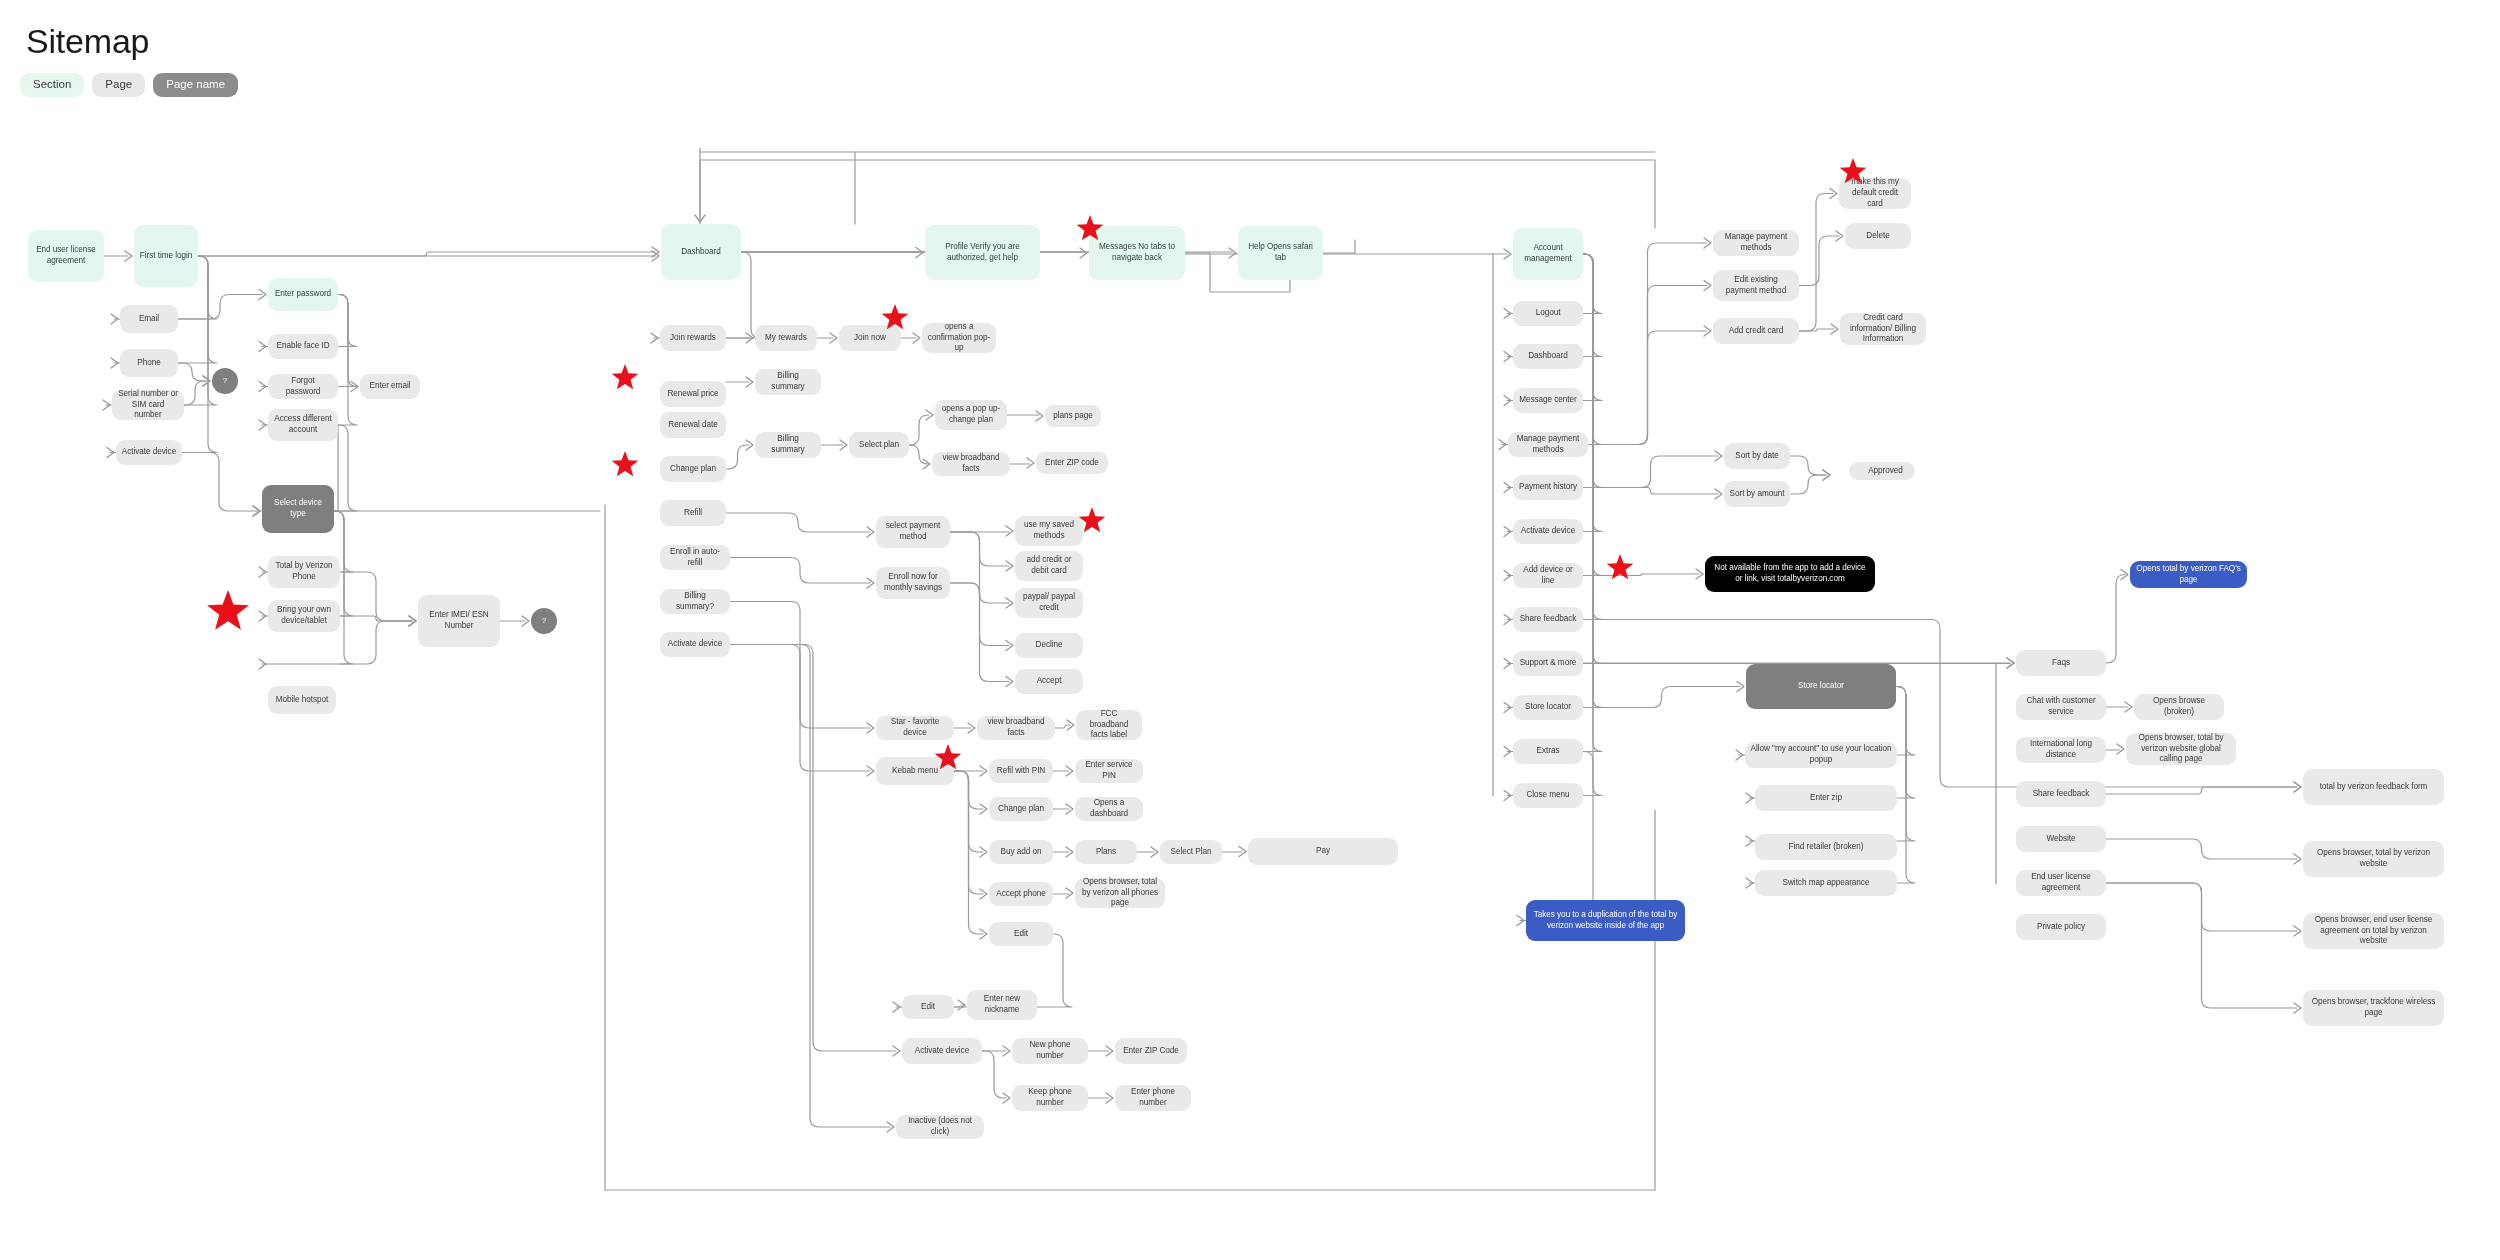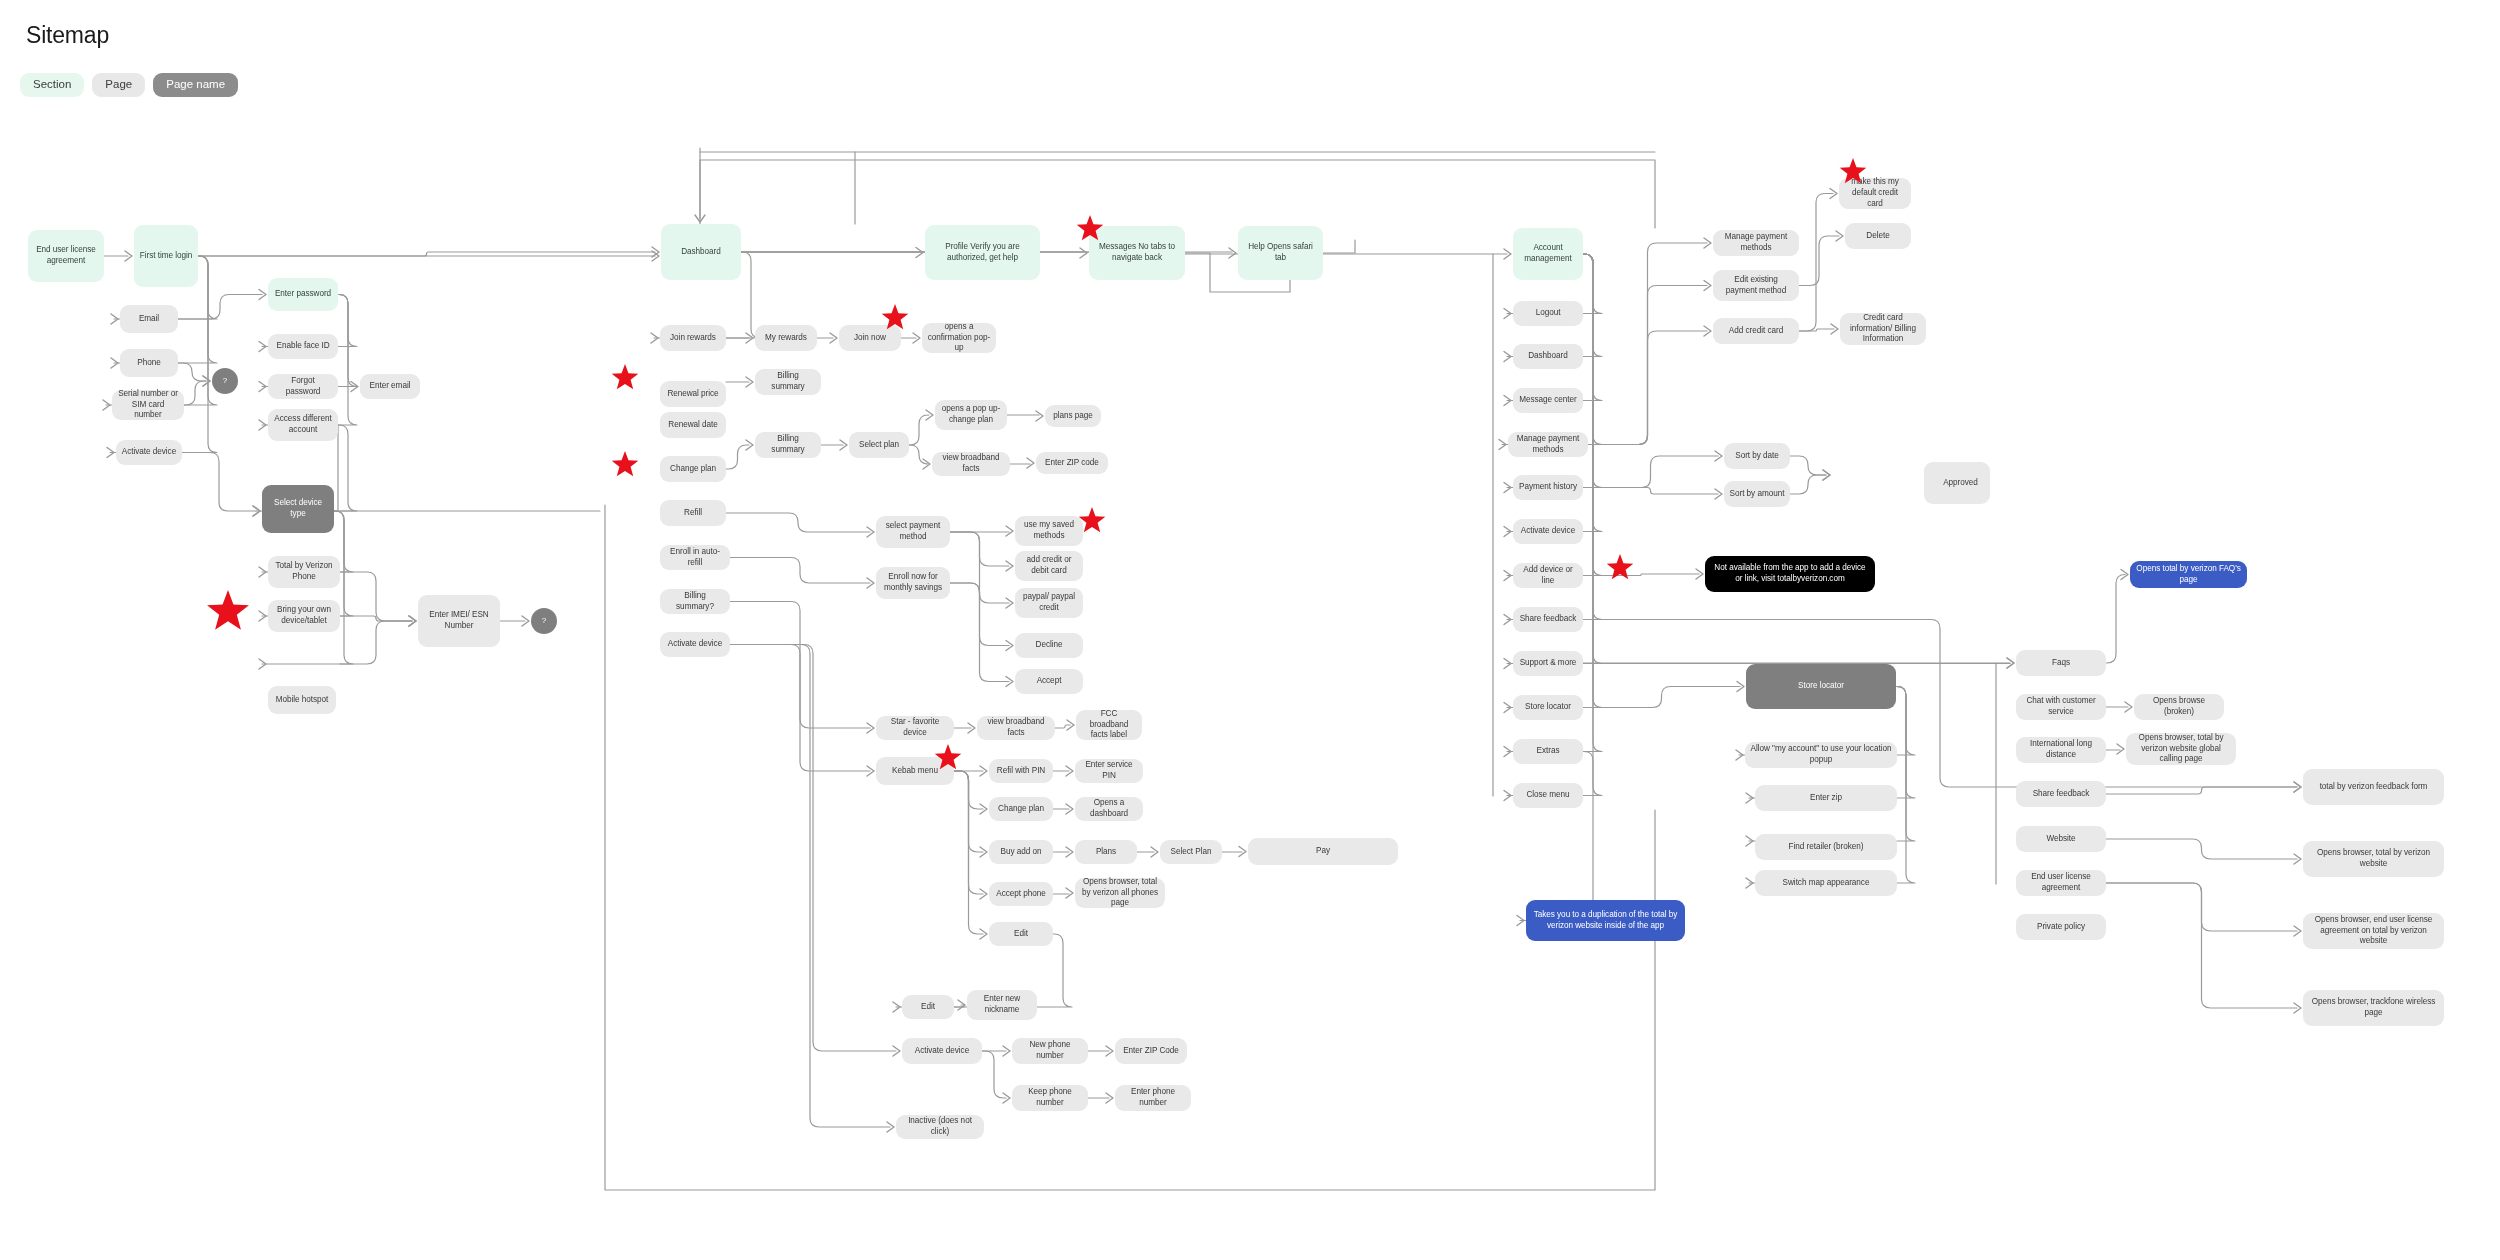--- a/index.html
+++ b/index.html
@@ -12,21 +12,21 @@
     width:2500px;
     height:1260px;
     overflow:hidden;
     background:#ffffff;
   }
   #wires{position:absolute;left:0;top:0;width:2500px;height:1260px;pointer-events:none;}
 
   .title{
     position:absolute;
     left:26px; top:22px;
-    font-size:23px;
+    font-size:34px;
     color:#1a1a1a;
     letter-spacing:-0.2px;
   }
   .legend{position:absolute;left:20px;top:73px;display:flex;gap:8px;align-items:center;}
   .legend .chip{
     border-radius:9px;
     padding:6px 13px;
     font-size:11.5px;
     color:#3c3c3c;
     line-height:1;
@@ -383,21 +383,21 @@
       <div class="node" style="left: 1513px; top: 739px; width: 70px; height: 25px;">Extras</div>
       <div class="node" style="left: 1513px; top: 783px; width: 70px; height: 25px;">Close menu</div>
       <div class="node" style="left: 1713px; top: 230px; width: 86px; height: 26px;">Manage payment methods</div>
       <div class="node" style="left: 1713px; top: 270px; width: 86px; height: 31px;">Edit existing payment method</div>
       <div class="node" style="left: 1713px; top: 318px; width: 86px; height: 26px;">Add credit card</div>
       <div class="node" style="left: 1839px; top: 178px; width: 72px; height: 31px;">make this my default credit card</div>
       <div class="node" style="left: 1845px; top: 223px; width: 66px; height: 26px;">Delete</div>
       <div class="node" style="left: 1840px; top: 313px; width: 86px; height: 32px;">Credit card information/ Billing Information</div>
       <div class="node" style="left: 1724px; top: 443px; width: 66px; height: 26px;">Sort by date</div>
       <div class="node" style="left: 1724px; top: 481px; width: 66px; height: 26px;">Sort by amount</div>
-      <div class="node" style="left: 1924px; top: 462px; width: 66px; height: 42px; padding-left: 12px;">Approved</div>
+      <div class="node" style="left: 1849px; top: 462px; width: 66px; height: 18px; padding-left: 12px;">Approved</div>
       <div class="node black" style="left: 1705px; top: 556px; width: 170px; height: 36px;">Not available from the app to add a device or link, visit totalbyverizon.com</div>
       <div class="node dark" style="left: 1746px; top: 664px; width: 150px; height: 45px;">Store locator</div>
       <div class="node" style="left: 1745px; top: 742px; width: 152px; height: 26px;">Allow "my account" to use your location popup</div>
       <div class="node" style="left: 1755px; top: 785px; width: 142px; height: 26px;">Enter zip</div>
       <div class="node" style="left: 1755px; top: 828px; width: 142px; height: 26px; margin-top: 6px;">Find retailer (broken)</div>
       <div class="node" style="left: 1755px; top: 870px; width: 142px; height: 26px;">Switch map appearance</div>
       <div class="node blue" style="left: 1526px; top: 900px; width: 159px; height: 41px;">Takes you to a duplication of the total by verizon website inside of the app</div>
       <div class="node" style="left: 2016px; top: 650px; width: 90px; height: 26px;">Faqs</div>
       <div class="node blue" style="left: 2130px; top: 561px; width: 117px; height: 27px;">Opens total by verizon FAQ's page</div>
       <div class="node" style="left: 2016px; top: 694px; width: 90px; height: 26px;">Chat with customer service</div>

